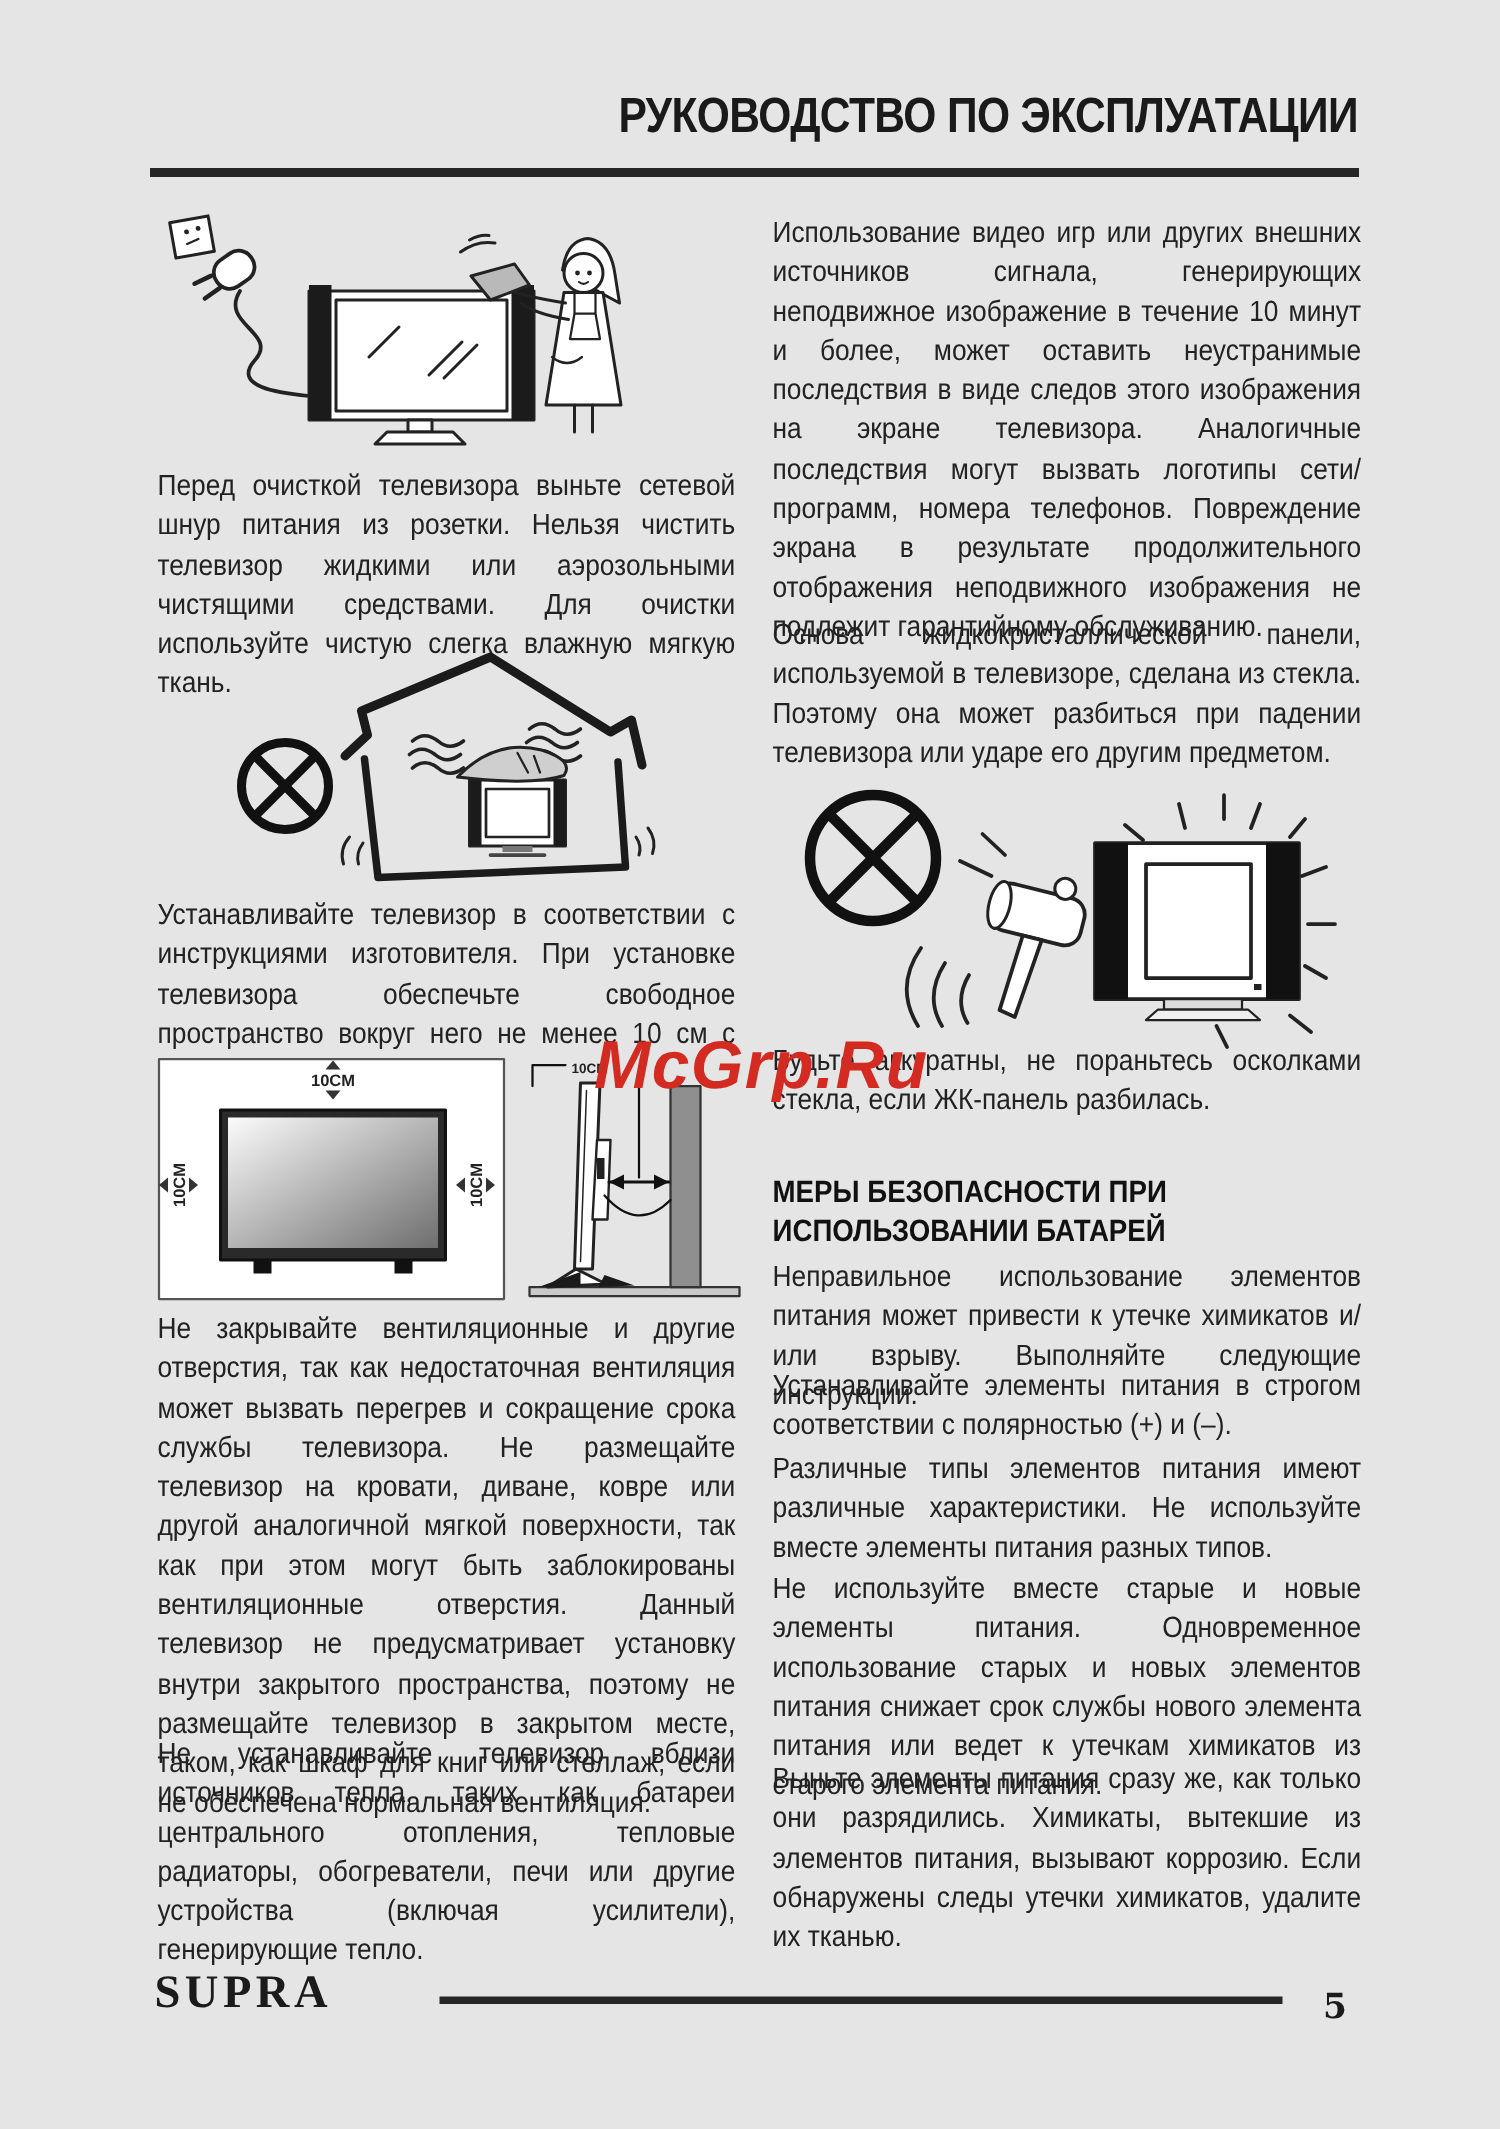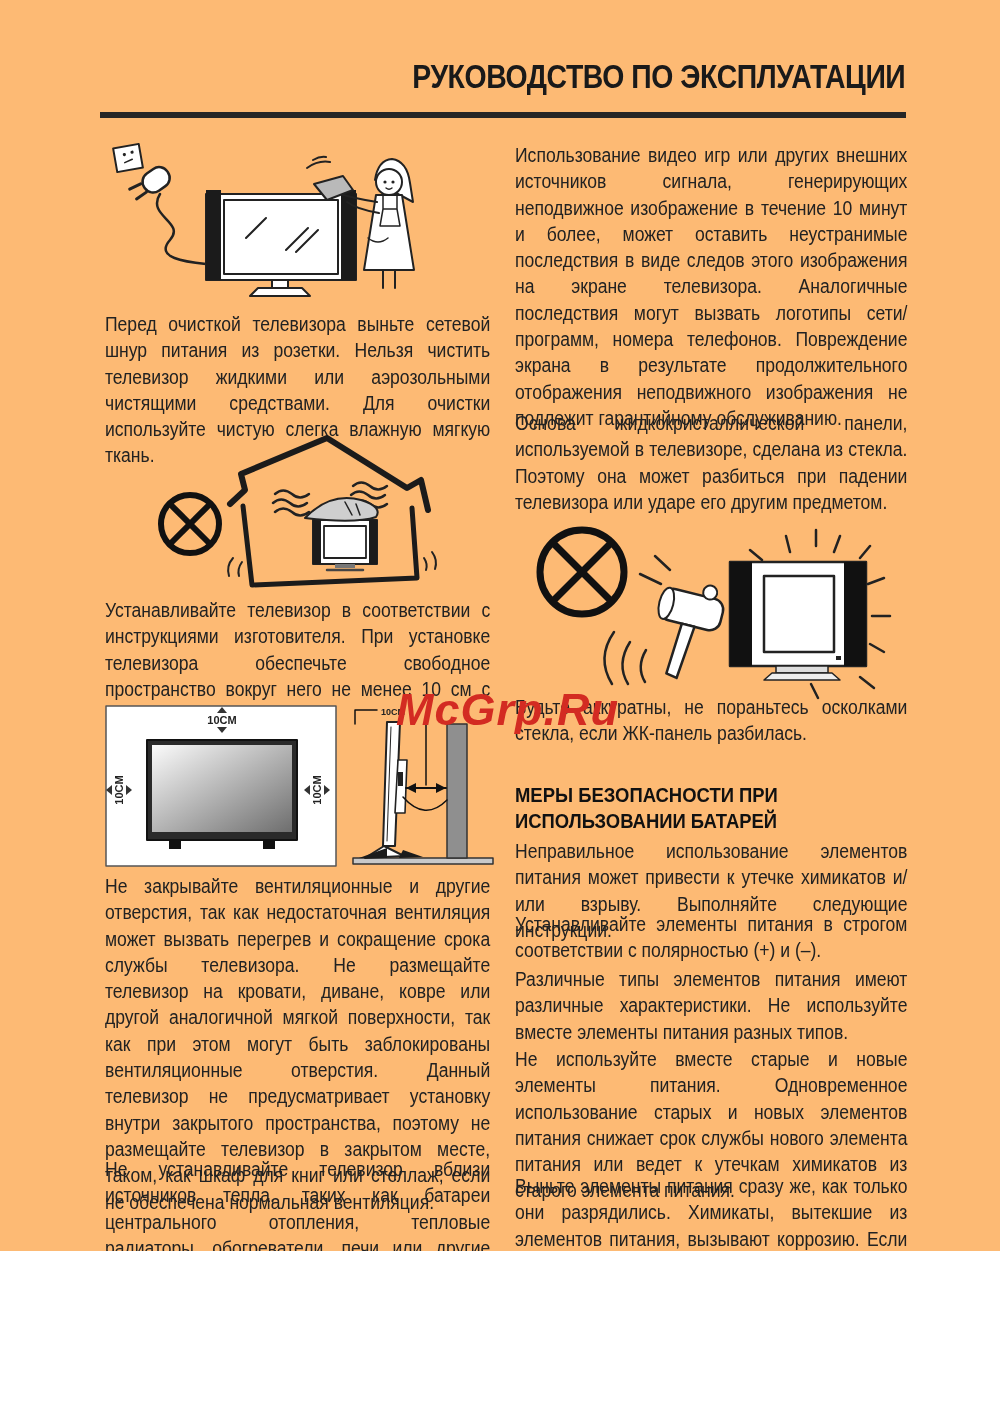--- a/index.html
+++ b/index.html
@@ -1,17 +1,17 @@
 <!DOCTYPE html>
 <html lang="ru"><head>
 <meta charset="utf-8">
 <style>
   html,body{margin:0;padding:0;background:#ffffff;}
   .page{
-    position:relative;width:1000px;height:1251px;background:#fdba74;overflow:hidden;
+    position:relative;width:1000px;height:1419px;background:#e5e5e5;overflow:hidden;
     font-family:"Liberation Sans",sans-serif;color:#1d1d1d;
   }
   
   .header-title{
     position:absolute;top:58px;right:95px;font-size:33px;font-weight:bold;
     letter-spacing:-0.5px;white-space:nowrap;color:#1a1a1a;
     transform:scaleX(0.86);transform-origin:100% 0;
   }
   .header-rule{position:absolute;left:100px;top:112px;width:806px;height:6px;background:#262626;}
   

